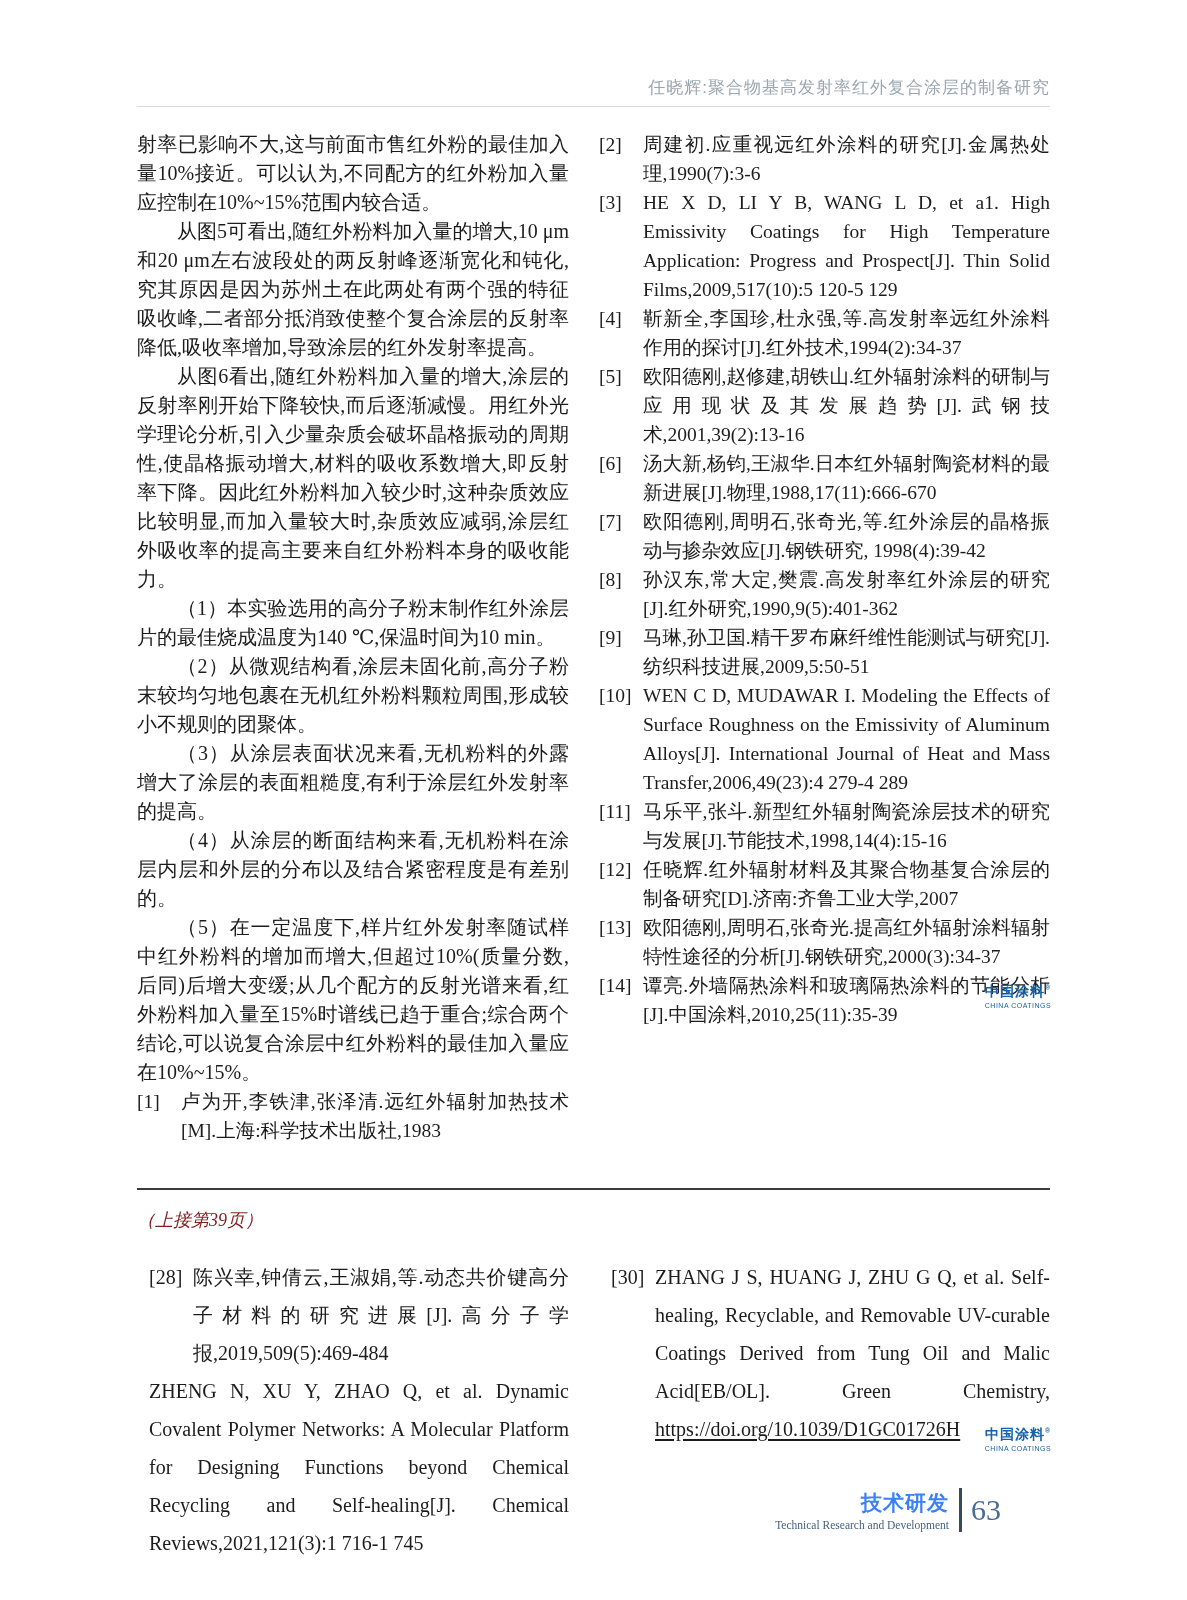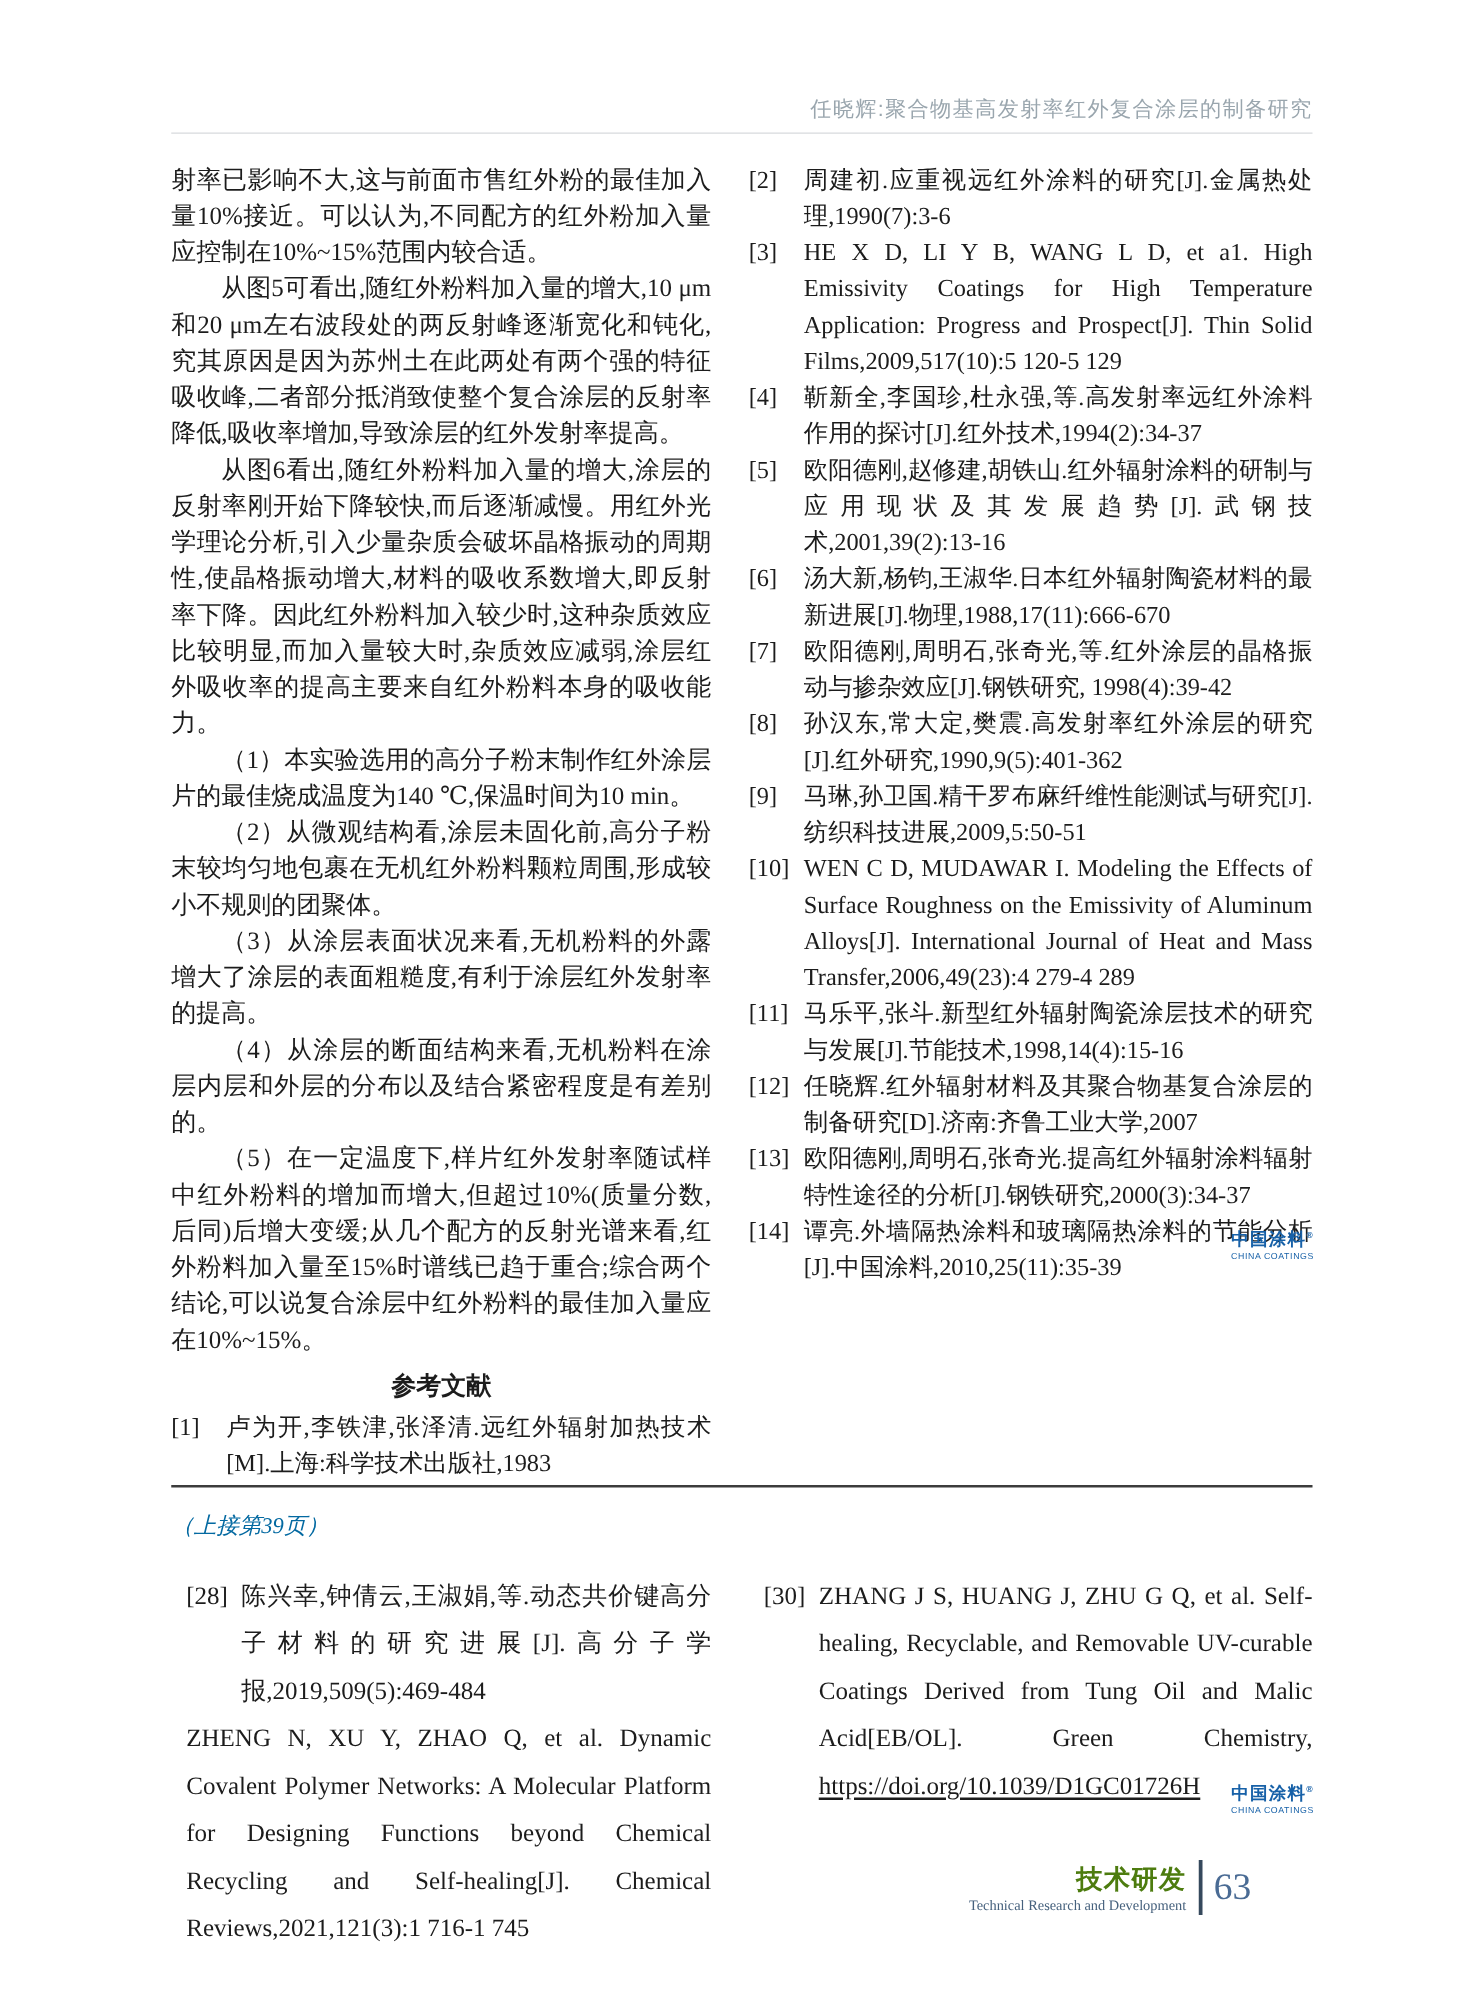--- a/index.html
+++ b/index.html
@@ -100,41 +100,41 @@
   .bottom-rule {
     position: absolute;
     top: 1188px; left: 137px; width: 913px; height: 2px;
     background: #3c3c3c;
   }
   .continuation-note {
     position: absolute;
     top: 1208px; left: 137px;
     font-size: 18px;
     font-style: italic;
-    color: #0369a1;
+    color: #7f1d1d;
   }
   .bottom {
     position: absolute;
     top: 1258px; left: 137px; width: 913px;
     display: flex;
     gap: 30px;
   }
   
   .footer {
     position: absolute;
     top: 1488px; right: 127px;
     display: flex;
     align-items: center;
   }
   .footer-textblock { text-align: right; }
   .footer-zh {
     font-family: "Liberation Sans", sans-serif;
     font-weight: bold;
     font-size: 21px;
-    color: #4d7c0f;
+    color: #3b82f6;
     letter-spacing: 1px;
   }
   .footer-en {
     font-size: 11.5px;
     color: #46617d;
     margin-top: 2px;
     white-space: nowrap;
   }
   .footer-bar {
     width: 3px; height: 44px;
@@ -173,21 +173,20 @@
 
           <p class="para indent">（2）从微观结构看,涂层未固化前,高分子粉末较均匀地包裹在无机红外粉料颗粒周围,形成较小不规则的团聚体。</p>
 
           <p class="para indent">（3）从涂层表面状况来看,无机粉料的外露增大了涂层的表面粗糙度,有利于涂层红外发射率的提高。</p>
 
           <p class="para indent">（4）从涂层的断面结构来看,无机粉料在涂层内层和外层的分布以及结合紧密程度是有差别的。</p>
 
           <p class="para indent">（5）在一定温度下,样片红外发射率随试样中红外粉料的增加而增大,但超过10%(质量分数,后同)后增大变缓;从几个配方的反射光谱来看,红外粉料加入量至15%时谱线已趋于重合;综合两个结论,可以说复合涂层中红外粉料的最佳加入量应在10%~15%。</p>
         </div>
 
-      <h3 class="refs-heading">参考文献</h3>
 
       <div class="refs">
 
           <div class="ref">
             <span class="ref-label">[1]</span>
             <span class="ref-text"><span>卢为开,李铁津,张泽清.远红外辐射加热技术[M].上海:科学技术出版社,1983</span></span>
           </div>
         </div>
     </div>
 

